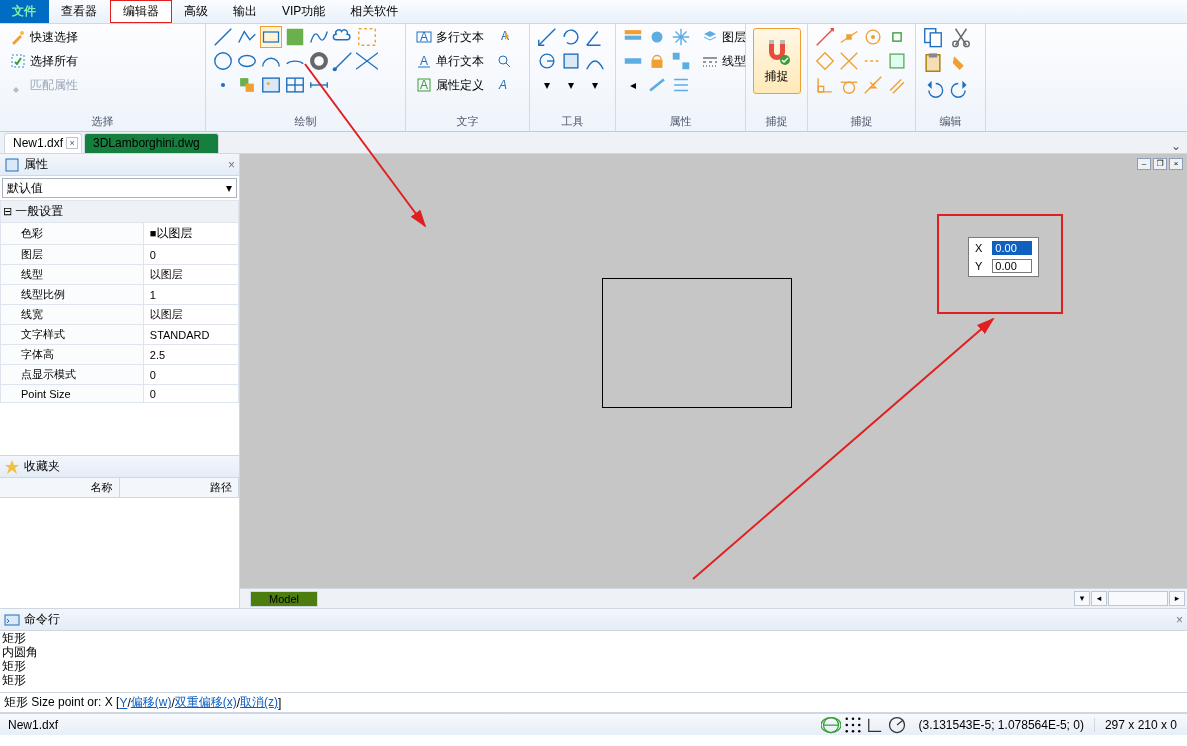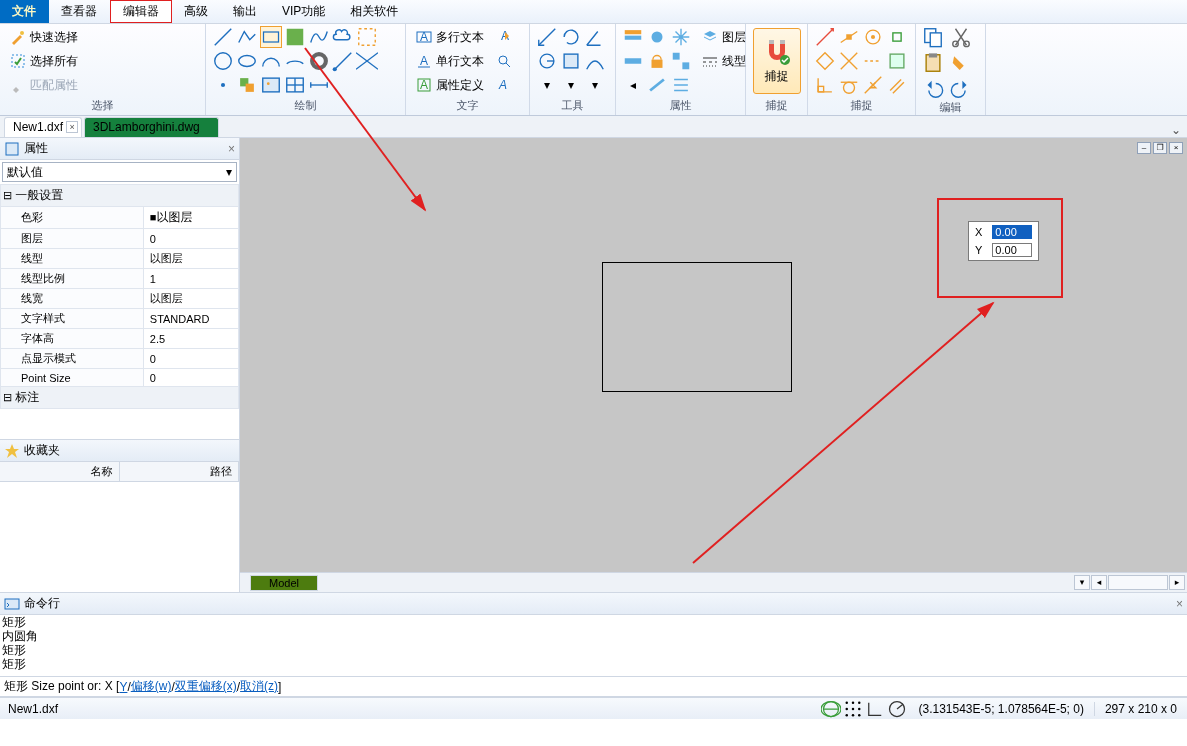--- a/index.html
+++ b/index.html
@@ -1,22 +1,22 @@
 <!DOCTYPE html>
 <html><head>
 <meta charset="utf-8">
 <style>
 * { margin: 0; padding: 0; box-sizing: border-box; font-family: "Microsoft YaHei", Arial, sans-serif; font-size: 12px; }
 body { width: 1187px; height: 746px; background: #fff; overflow: hidden; position: relative; }
 .menubar { height: 24px; background: linear-gradient(#fafcff,#eaf1fb); border-bottom: 1px solid #cfd7e3; display: flex; align-items: stretch; }
 .menubar .mitem { padding: 0 12px; display: flex; align-items: center; cursor: pointer; border-right: 1px solid transparent; }
-.menubar .mitem.file { background: #006cc4; color: #fef9c3; font-weight: bold; }
+.menubar .mitem.file { background: #006cc4; color: #86efac; font-weight: bold; }
 .menubar .mitem.active-tab { border: 1.5px solid #e02020; background: #fff; }
 .help-icon { margin-left: auto; padding: 0 8px; color: #1e6fbf; display: flex; align-items: center; }
-.ribbon { height: 92px; background: linear-gradient(#fdfdff,#eef4fb); border-bottom: 1px solid #bfcadb; display: flex; }
+.ribbon { height: 108px; background: linear-gradient(#fdfdff,#eef4fb); border-bottom: 1px solid #bfcadb; display: flex; }
 .rgroup { border-right: 1px solid #d1dae8; padding: 2px 6px 0 6px; display: flex; flex-direction: column; }
 .rgroup .label { text-align: center; font-size: 11px; color: #4a5568; padding-bottom: 2px; }
 .rgroup .body { flex: 1; display: flex; }
 .colbtns { display: flex; flex-direction: column; gap: 2px; }
 .colbtns .tbtn { display: flex; align-items: center; gap: 4px; padding: 1px 4px; height: 22px; cursor: pointer; white-space: nowrap; }
 .ic { width: 16px; height: 16px; display: inline-flex; align-items: center; justify-content: center; }
 .ic svg { width: 16px; height: 16px; }
 .toolgrid { display: grid; grid-template-columns: repeat(7, 22px); grid-template-rows: repeat(3, 22px); gap: 2px; align-content: start; }
 .toolgrid .tb, .minigrid .tb { width: 22px; height: 22px; display: flex; align-items: center; justify-content: center; cursor: pointer; }
 .toolgrid .tb.hot { border: 1.5px solid #f0a030; background: #fff3d8; }
@@ -592,23 +592,20 @@
               <td>2.5</td>
             </tr>
         <tr>
               <td class="k">点显示模式</td>
               <td>0</td>
             </tr>
         <tr>
               <td class="k">Point Size</td>
               <td>0</td>
             </tr>
-        <tr>
-              <td class="section" colspan="2">⊟ <span>标注</span></td>
-            </tr>
       </tbody>
         </table>
     </div>
     <div class="fav">
       <div class="panel-title">
         <span class="ic">
             <svg viewBox="0 0 16 16">
               <polygon points="8,1 10,6 15,6 11,9 13,15 8,11 3,15 5,9 1,6 6,6" fill="#f0c040"></polygon>
             </svg>
           </span>

